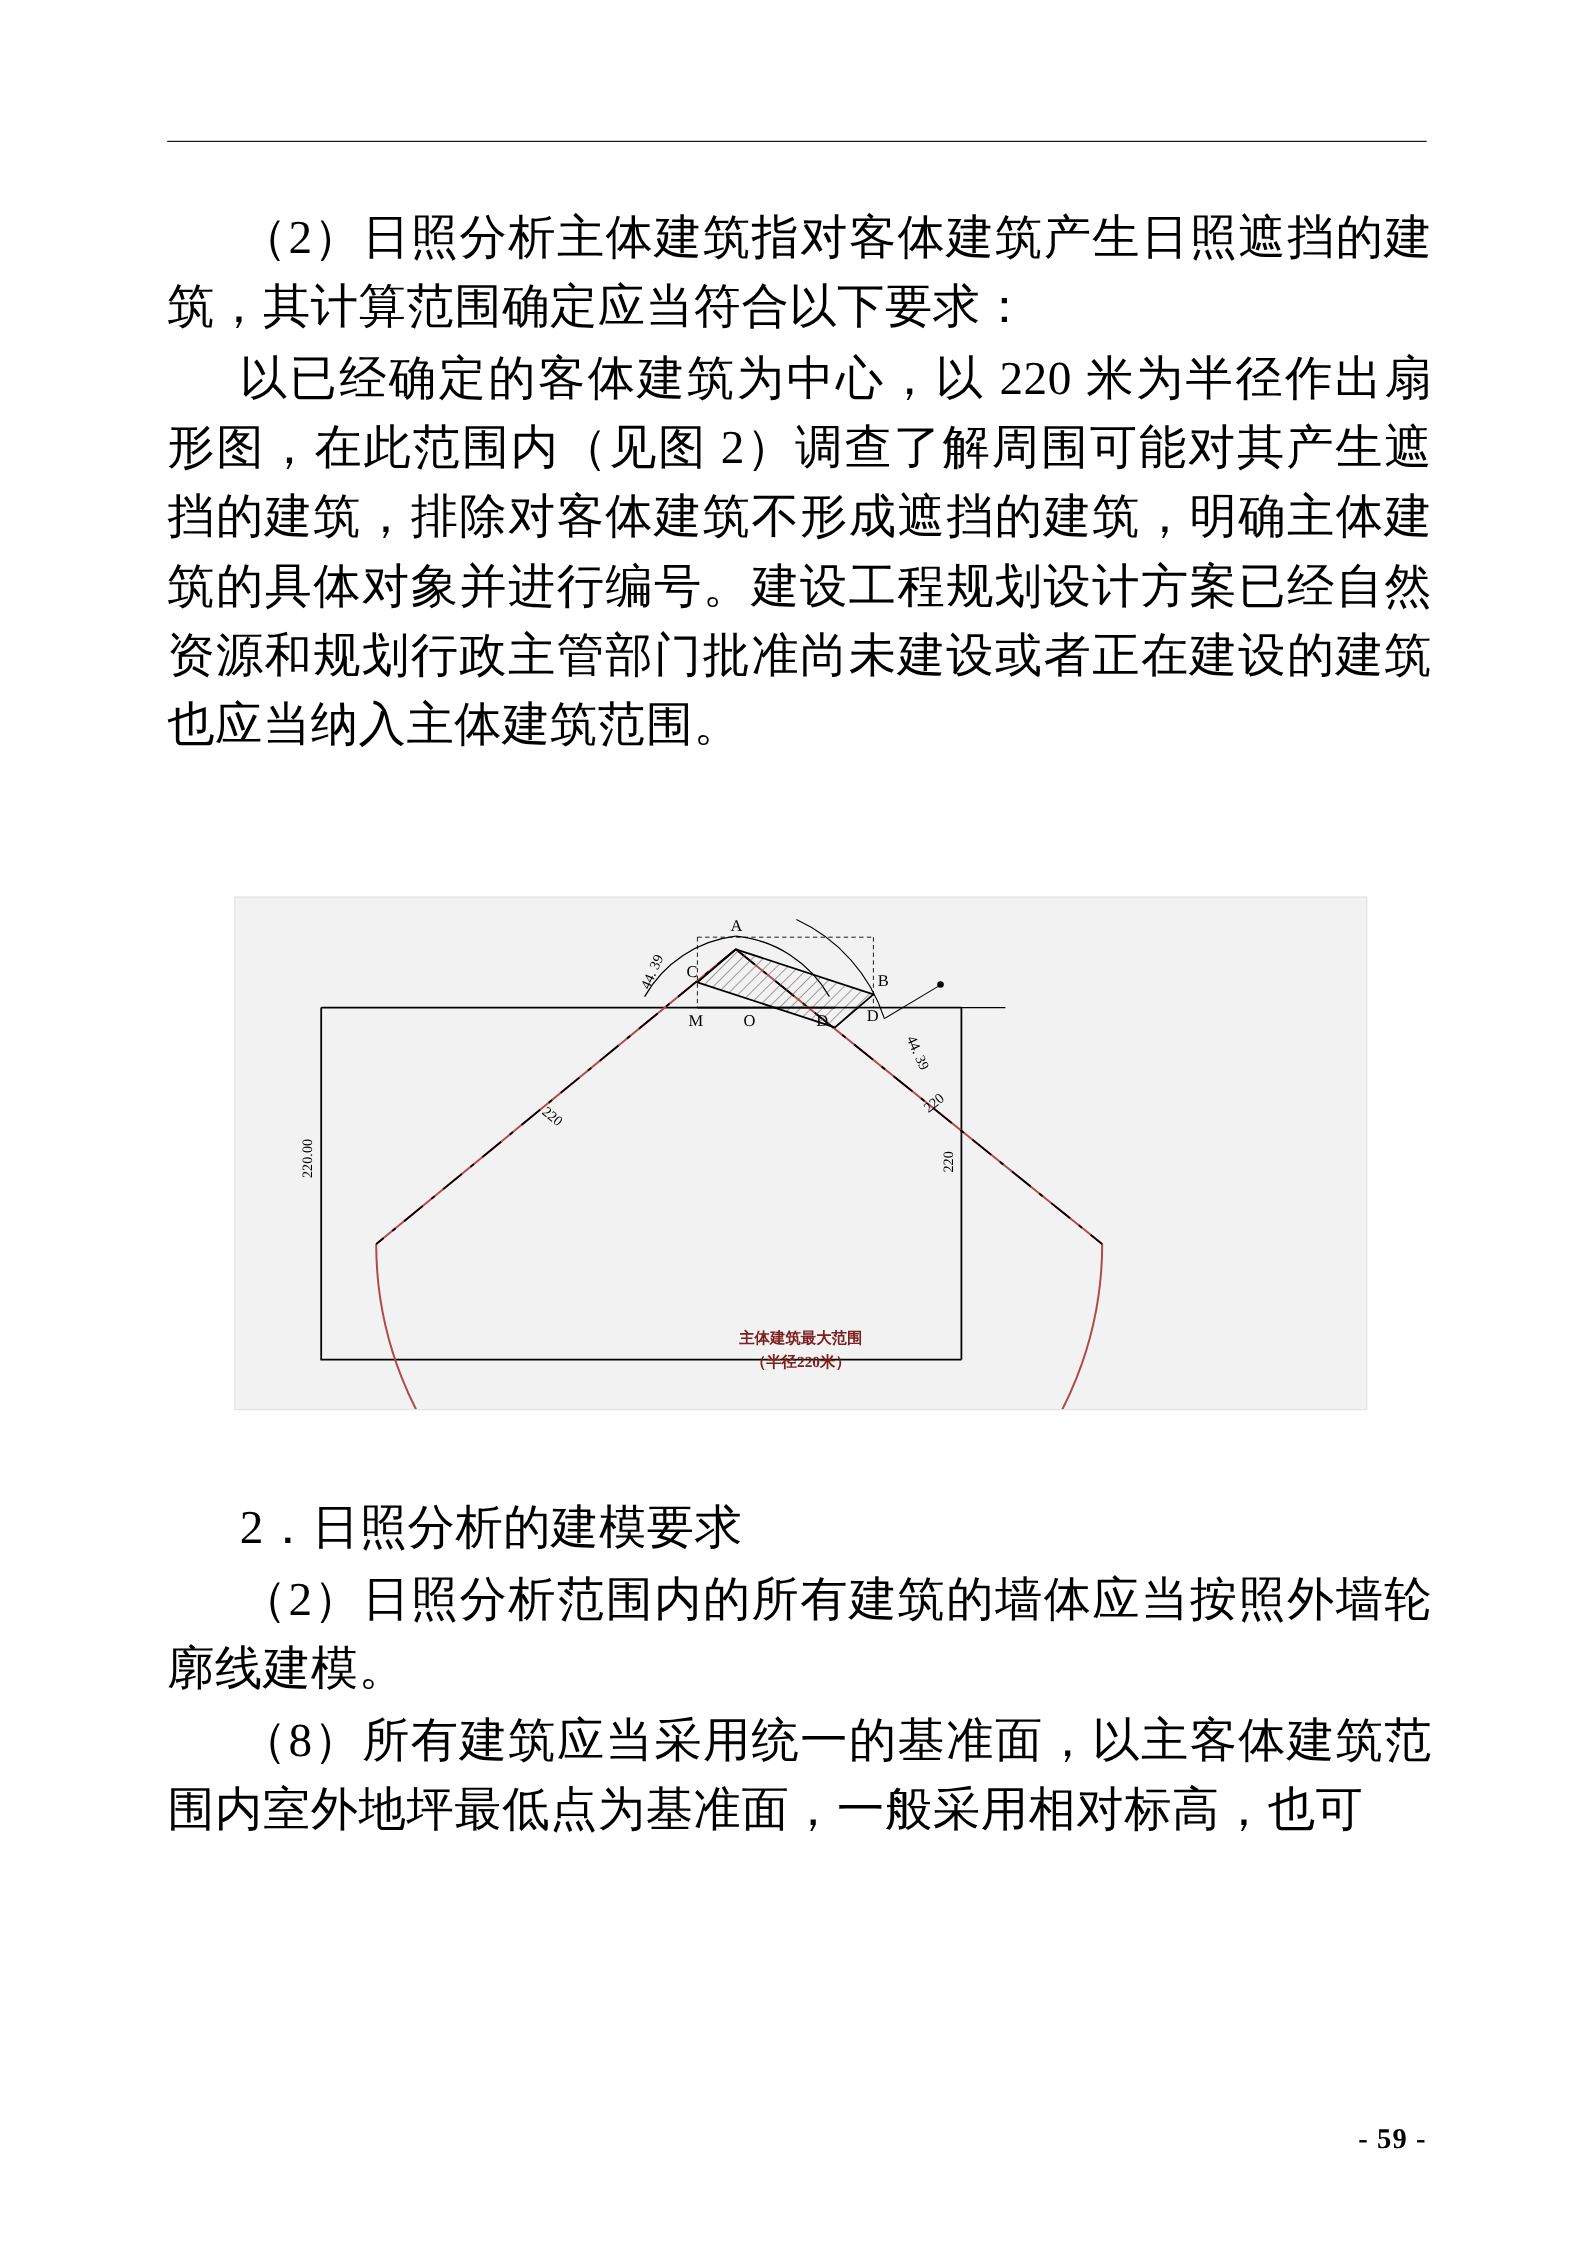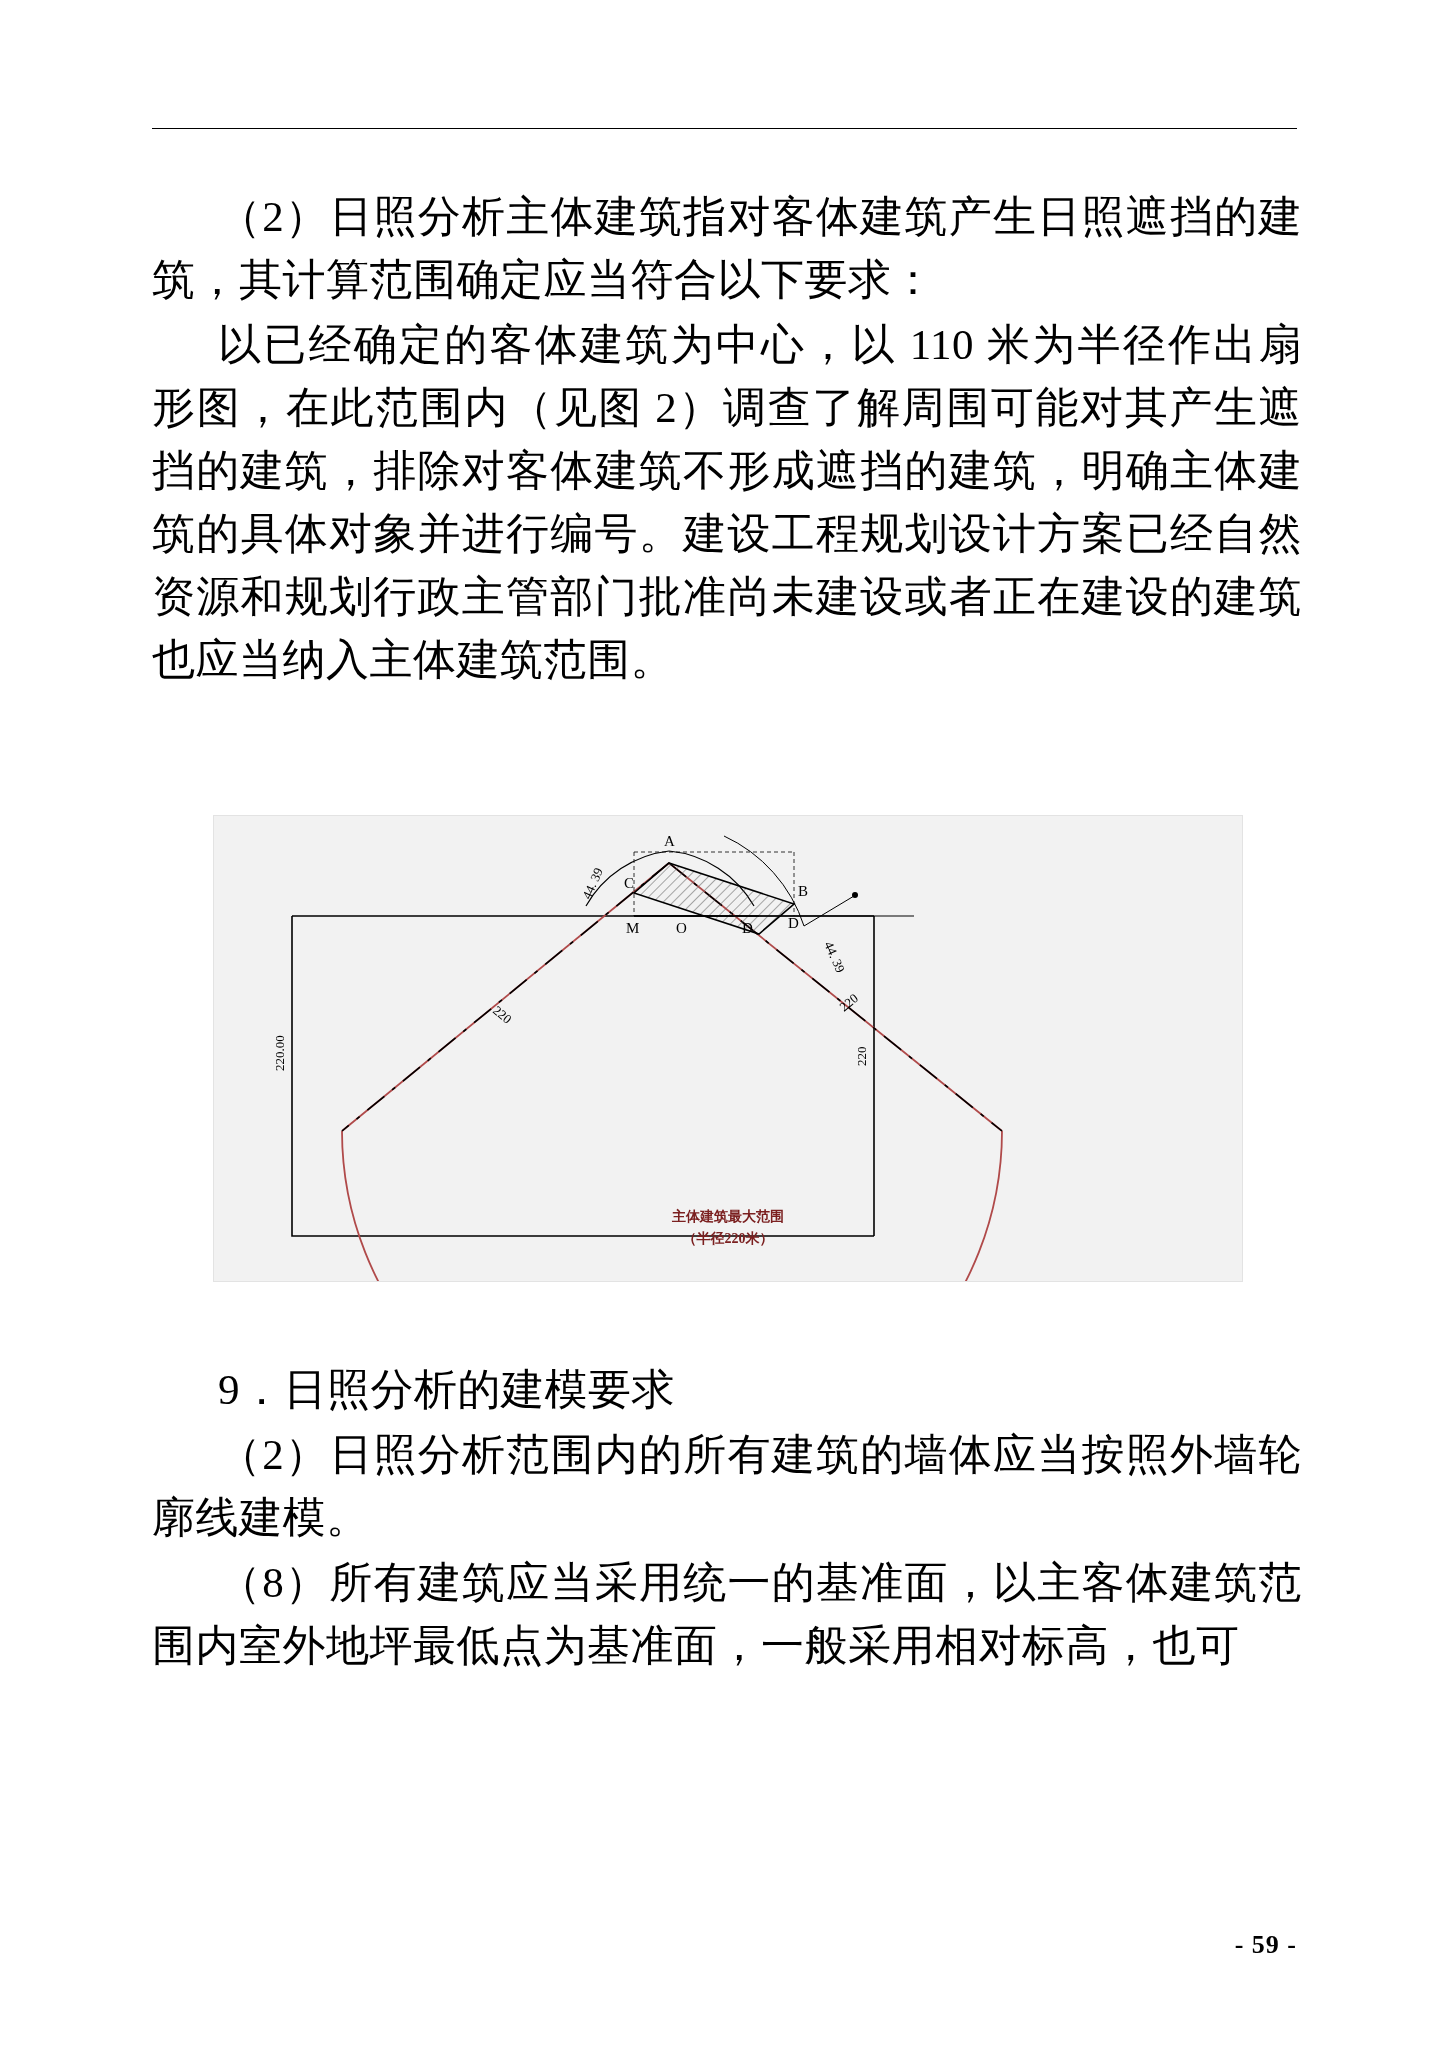--- a/index.html
+++ b/index.html
@@ -128,21 +128,21 @@
 </style>
 </head>
 <body>
 
 <div class="page">
 
   <div class="header-rule"></div>
 
   <div class="content">
     <p class="para indent">（2）日照分析主体建筑指对客体建筑产生日照遮挡的建筑，其计算范围确定应当符合以下要求：</p>
-    <p class="para indent">以已经确定的客体建筑为中心，以 110 米为半径作出扇形图，在此范围内（见图 2）调查了解周围可能对其产生遮挡的建筑，排除对客体建筑不形成遮挡的建筑，明确主体建筑的具体对象并进行编号。建设工程规划设计方案已经自然资源和规划行政主管部门批准尚未建设或者正在建设的建筑也应当纳入主体建筑范围。</p>
+    <p class="para indent">以已经确定的客体建筑为中心，以 220 米为半径作出扇形图，在此范围内（见图 2）调查了解周围可能对其产生遮挡的建筑，排除对客体建筑不形成遮挡的建筑，明确主体建筑的具体对象并进行编号。建设工程规划设计方案已经自然资源和规划行政主管部门批准尚未建设或者正在建设的建筑也应当纳入主体建筑范围。</p>
   </div>
 
   <div class="figure-box">
     <svg class="diagram" viewBox="0 0 1028 465">
 
       <polyline points="78,100 78,420 660,420" fill="none" stroke="#000" stroke-width="1.6"></polyline>
       <polyline points="78,100 545,100" fill="none" stroke="#000" stroke-width="1.6"></polyline>
 
       <line x1="660" y1="100" x2="660" y2="420" stroke="#000" stroke-width="1.6"></line>
 
@@ -191,20 +191,20 @@
 
       <text class="lbl-small" x="70" y="255" transform="rotate(-90 70 255)">220.00</text>
 
       <text class="lbl-red" x="514" y="405" text-anchor="middle">主体建筑最大范围</text>
       <text class="lbl-red" x="514" y="427" text-anchor="middle">（半径220米）</text>
     </svg>
   </div>
 
 
   <div class="content2">
-    <p class="para indent">9．日照分析的建模要求</p>
+    <p class="para indent">2．日照分析的建模要求</p>
     <p class="para indent">（2）日照分析范围内的所有建筑的墙体应当按照外墙轮廓线建模。</p>
     <p class="para indent">（8）所有建筑应当采用统一的基准面，以主客体建筑范围内室外地坪最低点为基准面，一般采用相对标高，也可</p>
   </div>
 
   <div class="footer">- 59 -</div>
 
 </div>
 
 </body></html>

